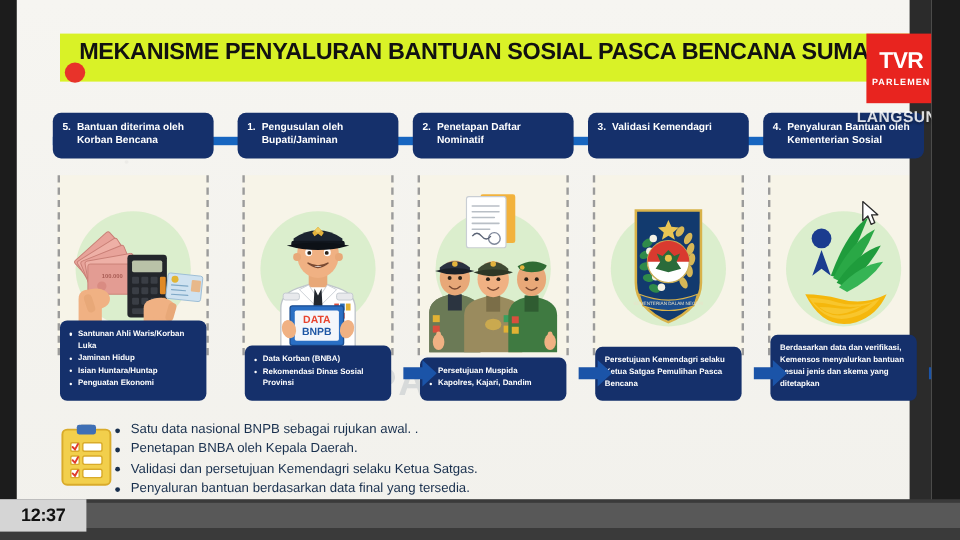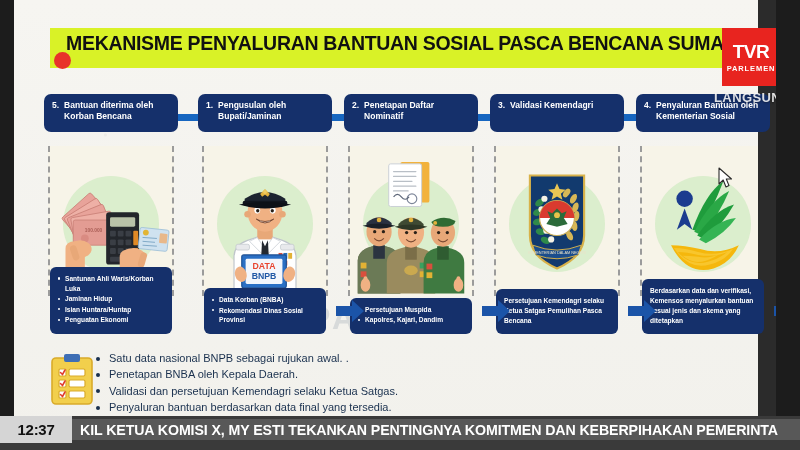--- a/index.html
+++ b/index.html
@@ -642,21 +642,20 @@
       <div id="logo-sub">PARLEMEN</div>
     </div>
     <div id="langsung-text">LANGSUNG</div>
 
     <div id="right-gutter"></div>
   </div>
 
   <div id="ticker">
     <div id="ticker-inner">
       <div id="clock">12:37</div>
-      <div id="ticker-text">KIL KETUA KOMISI X, MY ESTI TEKANKAN PENTINGNYA KOMITMEN DAN KEBERPIHAKAN PEMERINTA</div>
     </div>
   </div>
 
   <svg id="cursor" width="16" height="22" viewBox="0 0 16 22">
     <path d="M1 1 L1 17 L5.2 13 L8 20 L11 18.6 L8.3 12 L13.5 12 Z" fill="#ffffff" stroke="#2b2b2b" stroke-width="1.1" stroke-linejoin="round"></path>
   </svg>
 
 </div>
 
 </body></html>

